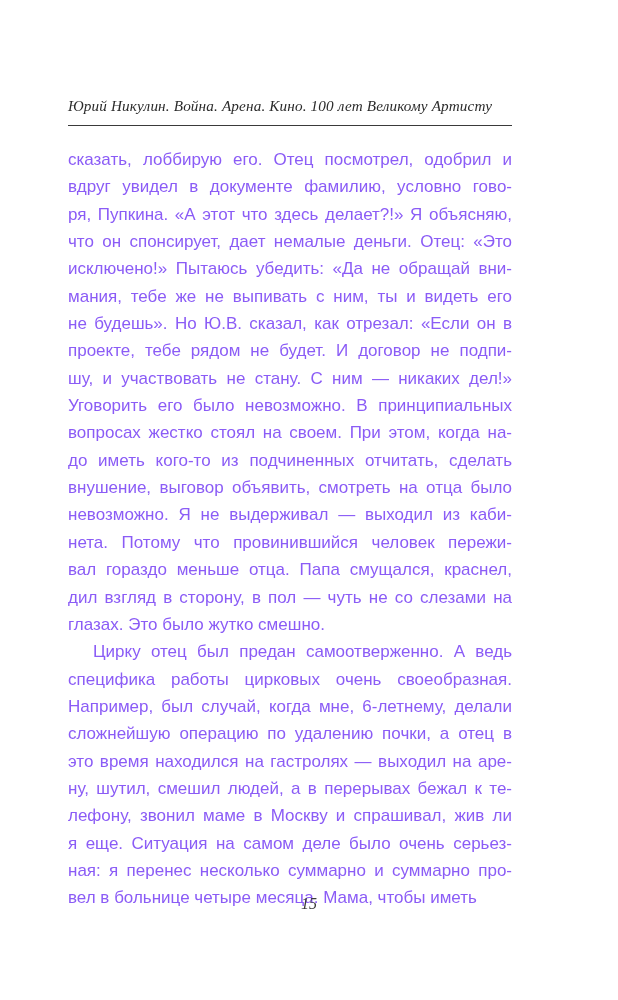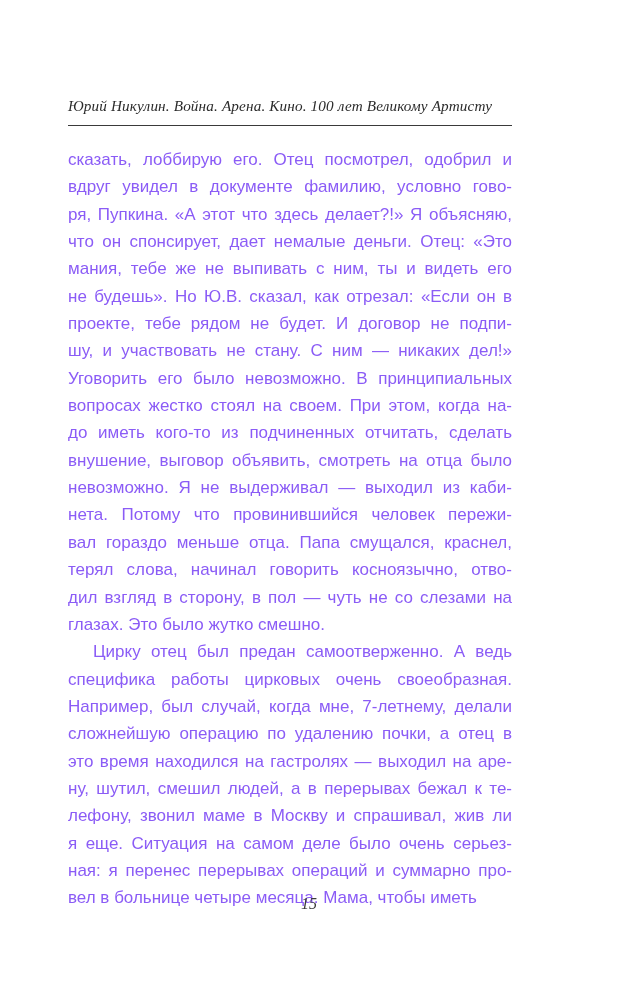--- a/index.html
+++ b/index.html
@@ -100,41 +100,41 @@
 
   <div class="running-head">Юрий Никулин. Война. Арена. Кино. 100 лет Великому Артисту</div>
 
   <div class="head-rule"></div>
 
   <div class="textblock" id="textblock">
       <span class="ln">сказать, лоббирую его. Отец посмотрел, одобрил и</span>
       <span class="ln">вдруг увидел в документе фамилию, условно гово-</span>
       <span class="ln">ря, Пупкина. «А этот что здесь делает?!» Я объясняю,</span>
       <span class="ln">что он спонсирует, дает немалые деньги. Отец: «Это</span>
+      <span class="ln">исключено!» Пытаюсь убедить: «Да не обращай вни-</span>
       <span class="ln">мания, тебе же не выпивать с ним, ты и видеть его</span>
       <span class="ln">не будешь». Но Ю.В. сказал, как отрезал: «Если он в</span>
       <span class="ln">проекте, тебе рядом не будет. И договор не подпи-</span>
       <span class="ln">шу, и участвовать не стану. С ним — никаких дел!»</span>
       <span class="ln">Уговорить его было невозможно. В принципиальных</span>
       <span class="ln">вопросах жестко стоял на своем. При этом, когда на-</span>
       <span class="ln">до иметь кого-то из подчиненных отчитать, сделать</span>
       <span class="ln">внушение, выговор объявить, смотреть на отца было</span>
       <span class="ln">невозможно. Я не выдерживал — выходил из каби-</span>
       <span class="ln">нета. Потому что провинившийся человек пережи-</span>
       <span class="ln">вал гораздо меньше отца. Папа смущался, краснел,</span>
-      <span class="ln">терял слова, начинал говорить косноязычно, отво-</span>
       <span class="ln">дил взгляд в сторону, в пол — чуть не со слезами на</span>
       <span class="ln flush">глазах. Это было жутко смешно.</span>
       <span class="ln indent">Цирку отец был предан самоотверженно. А ведь</span>
       <span class="ln">специфика работы цирковых очень своеобразная.</span>
-      <span class="ln">Например, был случай, когда мне, 7-летнему, делали</span>
+      <span class="ln">Например, был случай, когда мне, 6-летнему, делали</span>
       <span class="ln">сложнейшую операцию по удалению почки, а отец в</span>
       <span class="ln">это время находился на гастролях — выходил на аре-</span>
       <span class="ln">ну, шутил, смешил людей, а в перерывах бежал к те-</span>
       <span class="ln">лефону, звонил маме в Москву и спрашивал, жив ли</span>
       <span class="ln">я еще. Ситуация на самом деле было очень серьез-</span>
-      <span class="ln">ная: я перенес перерывах операций и суммарно про-</span>
+      <span class="ln">ная: я перенес несколько суммарно и суммарно про-</span>
       <span class="ln flush">вел в больнице четыре месяца. Мама, чтобы иметь</span>
     </div>
 
   <div class="folio">15</div>
 
 </div>
 
 </body></html>

